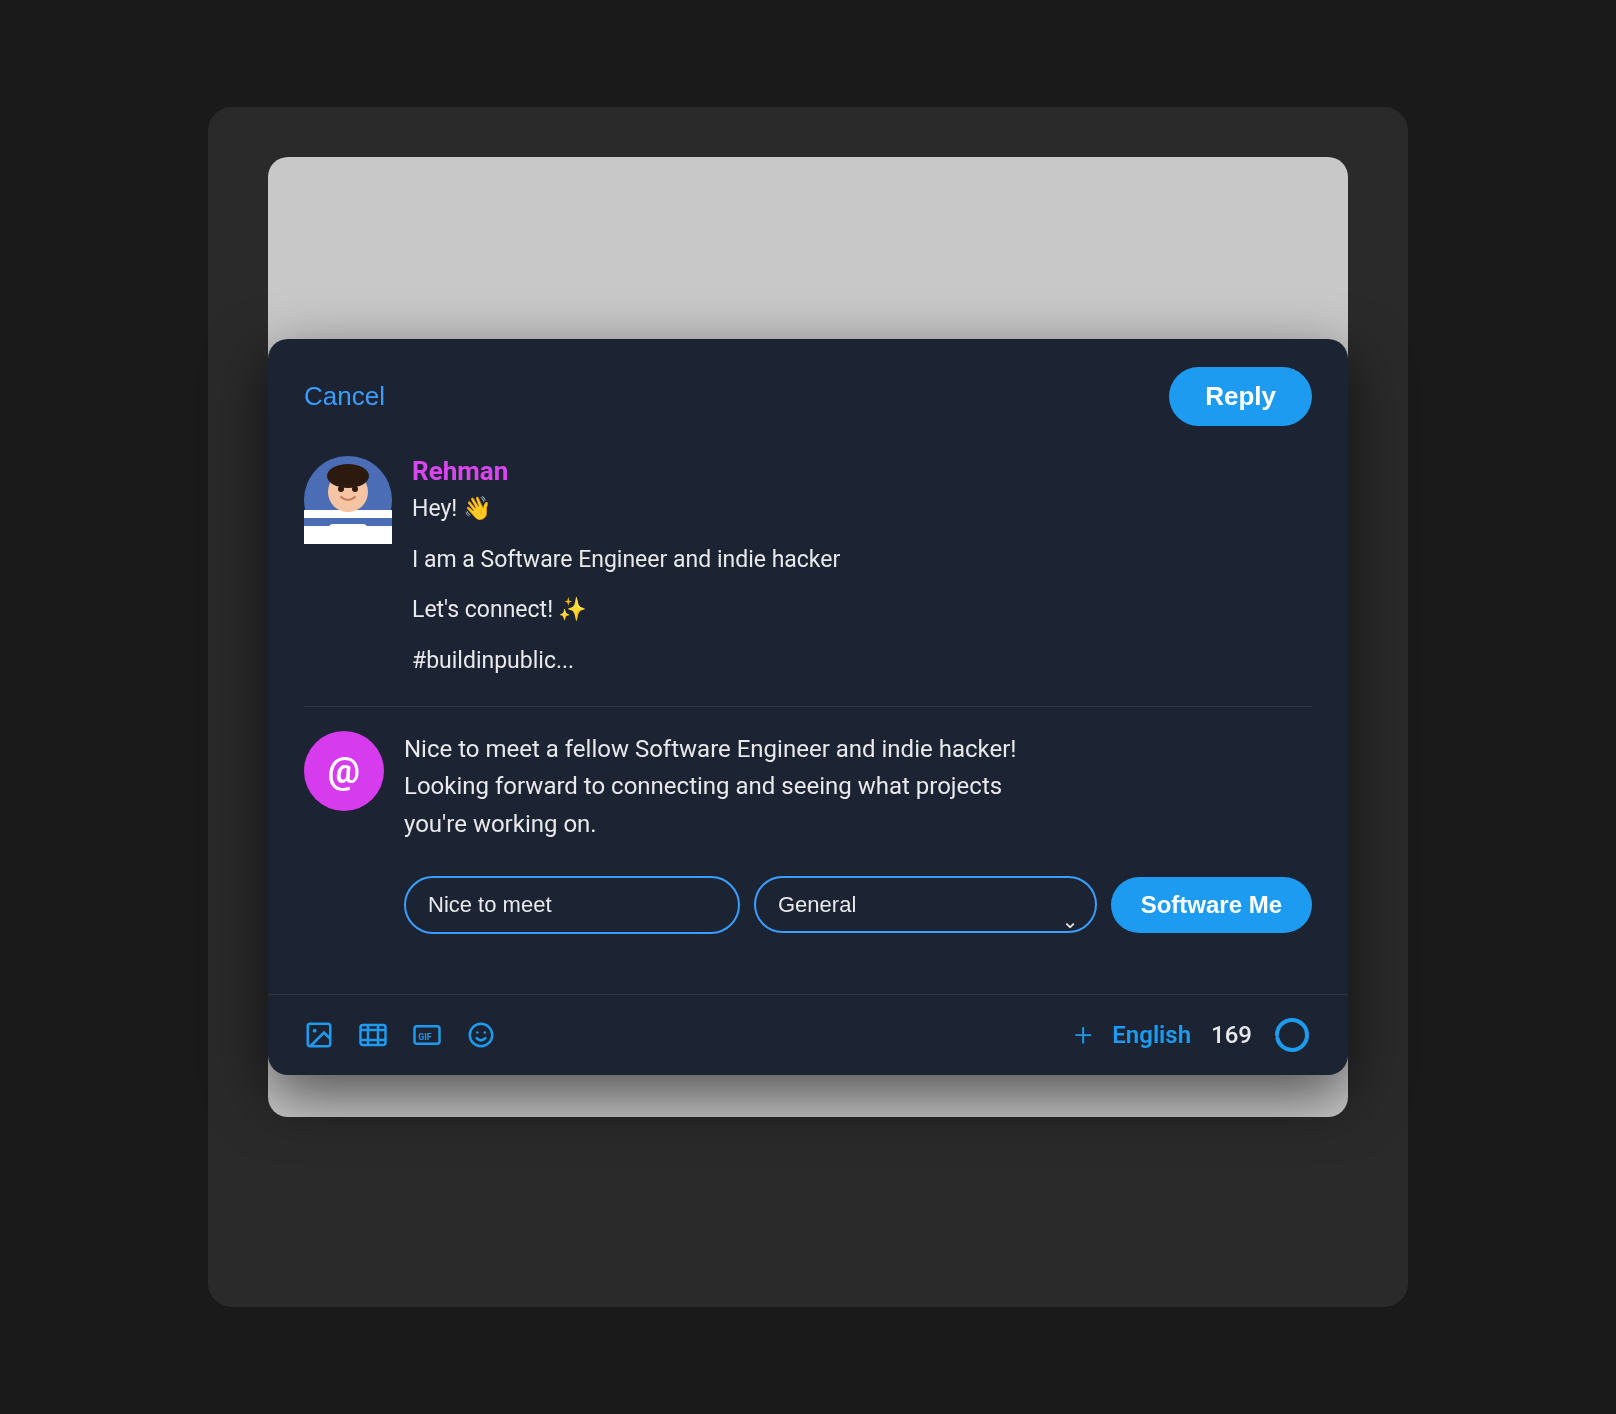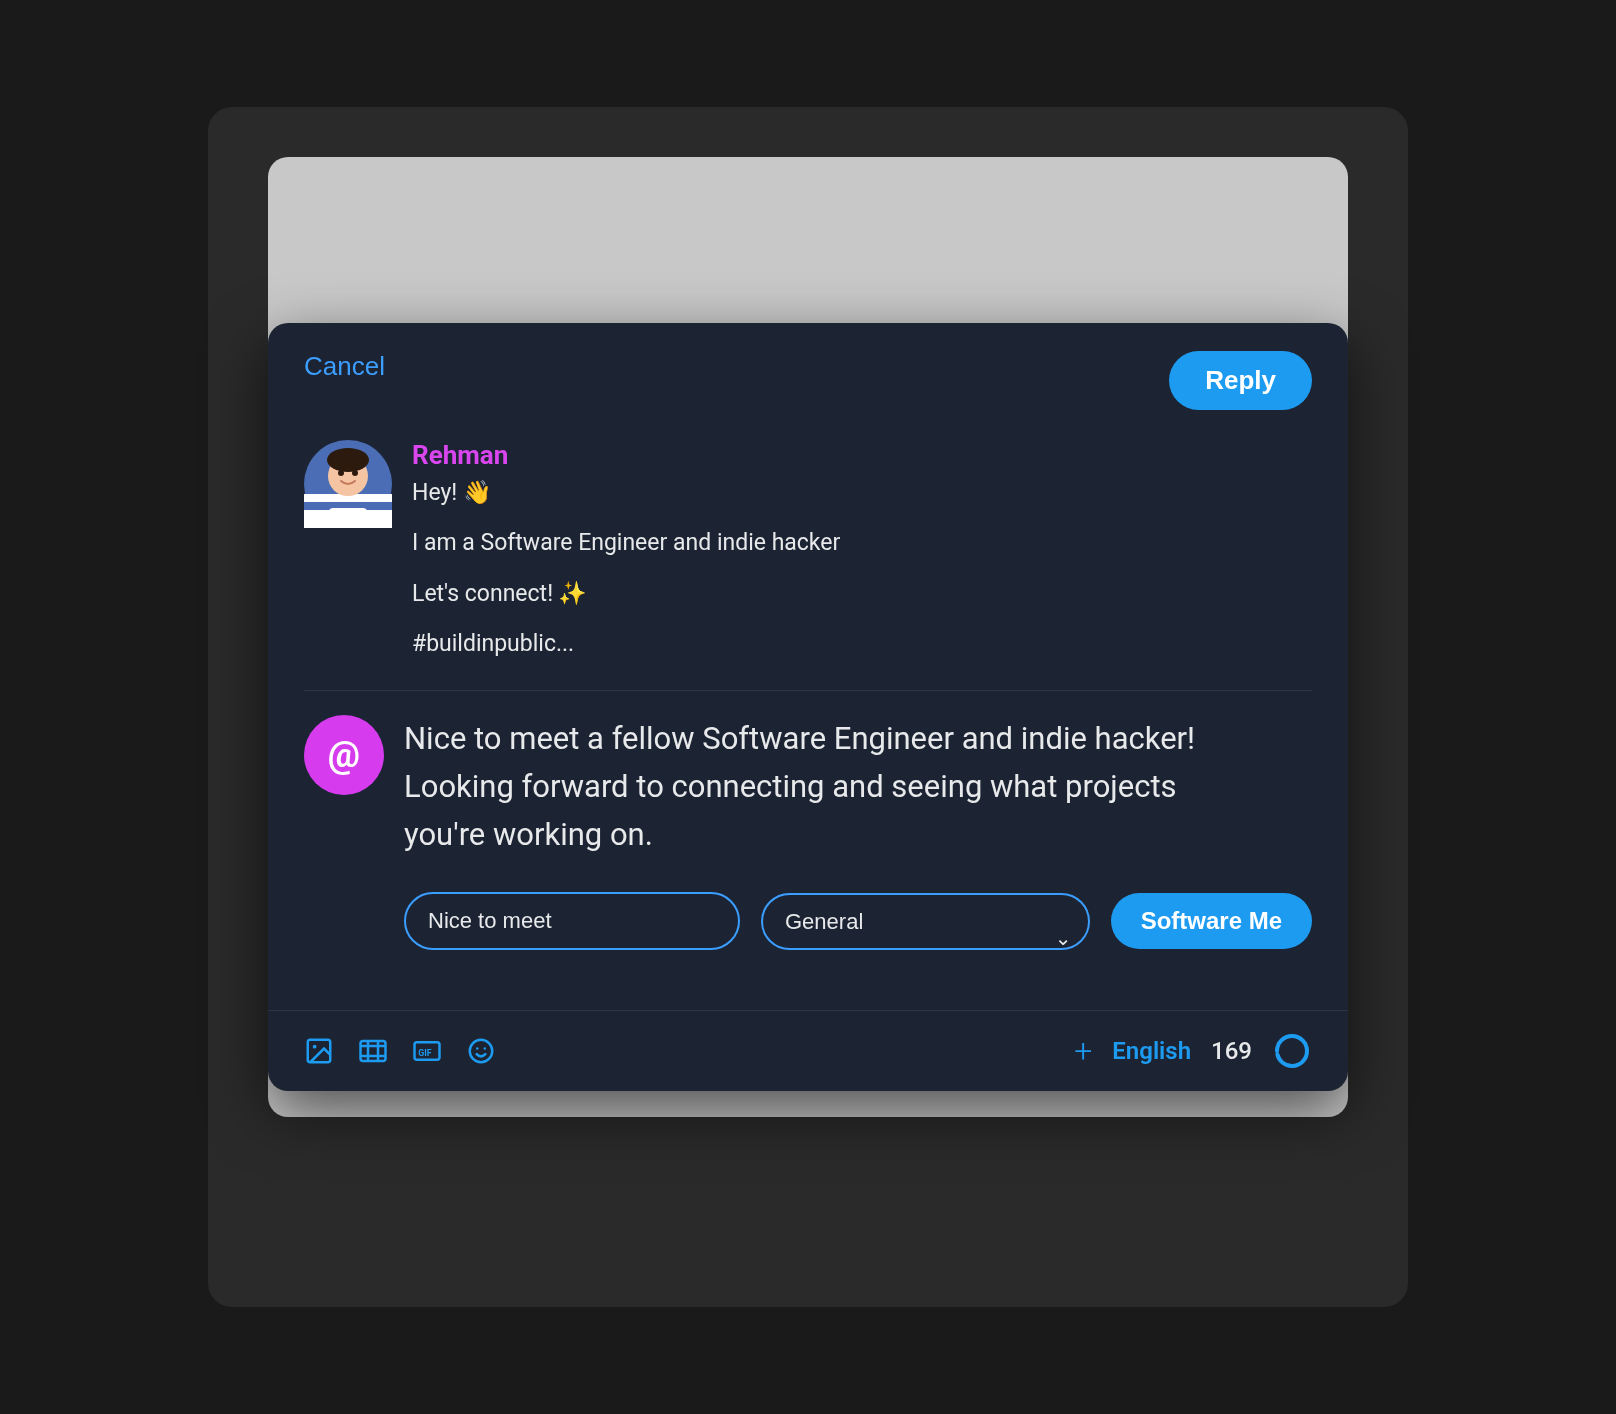--- a/index.html
+++ b/index.html
@@ -45,21 +45,21 @@
       border-radius: 20px;
       overflow: hidden;
       box-shadow: 0 20px 60px rgba(0,0,0,0.6);
       display: flex;
       flex-direction: column;
     }
 
     
     .modal-header {
       display: flex;
-      align-items: flex-start;
+      align-items: center;
       justify-content: space-between;
       padding: 28px 36px 20px 36px;
     }
 
     .cancel-btn {
       background: none;
       border: none;
       color: #3b9eff;
       font-size: 26px;
       font-weight: 500;
@@ -141,31 +141,31 @@
       font-size: 36px;
       color: white;
       font-weight: 700;
     }
 
     .reply-text-area {
       flex: 1;
     }
 
     .reply-message {
-      font-size: 31px;
+      font-size: 24px;
       color: #e7e9ea;
       line-height: 1.55;
       margin-bottom: 33px;
     }
 
     
     .inputs-row {
       display: flex;
       align-items: center;
-      gap: 21px;
+      gap: 14px;
     }
 
     .text-input {
       flex: 1;
       background: transparent;
       border: 2px solid #3b9eff;
       border-radius: 50px;
       padding: 14px 22px;
       color: #e7e9ea;
       font-size: 22px;

